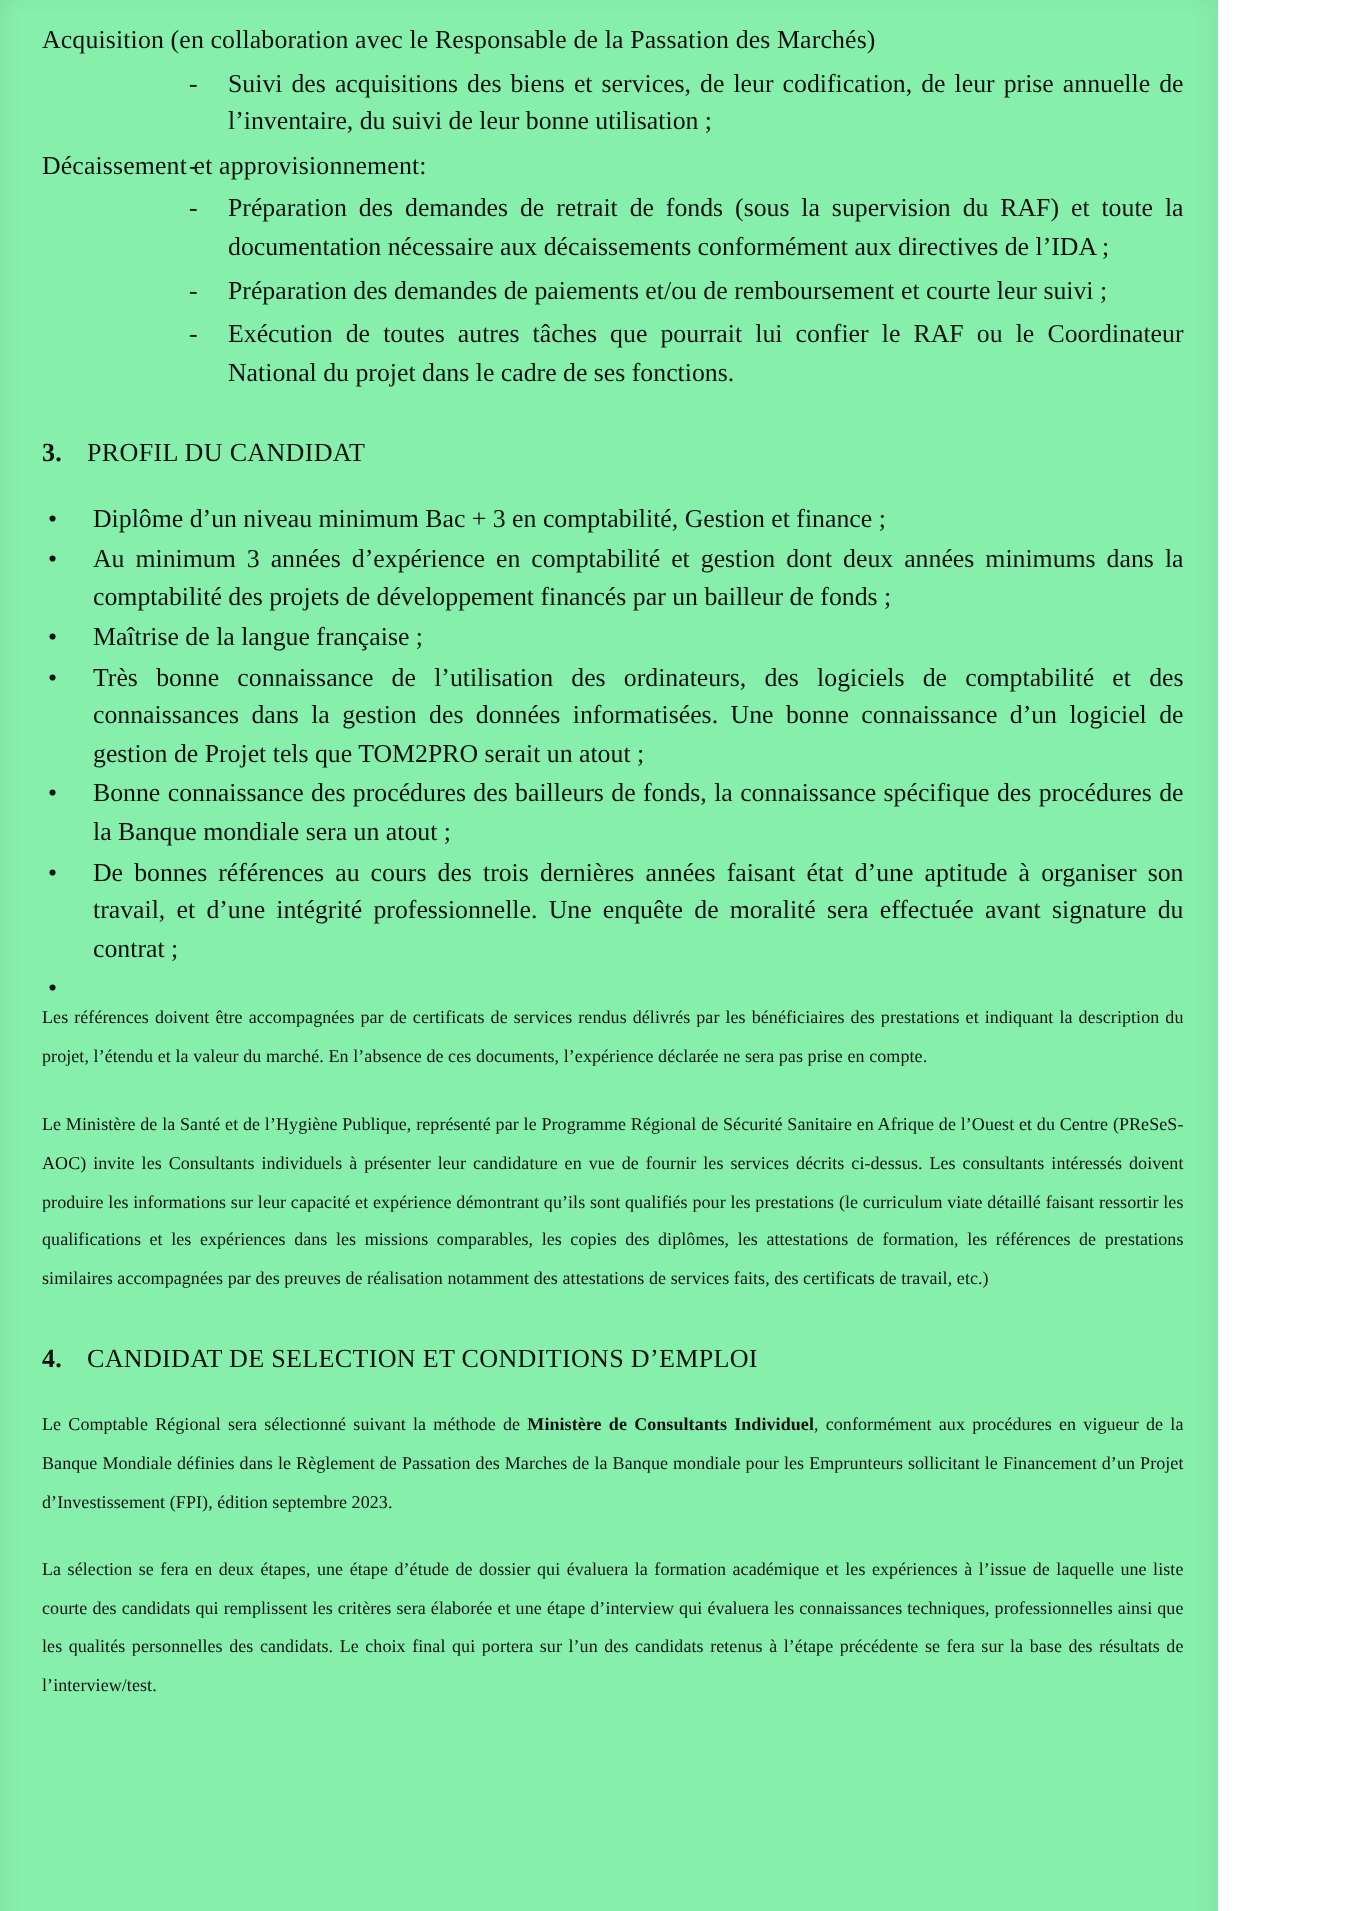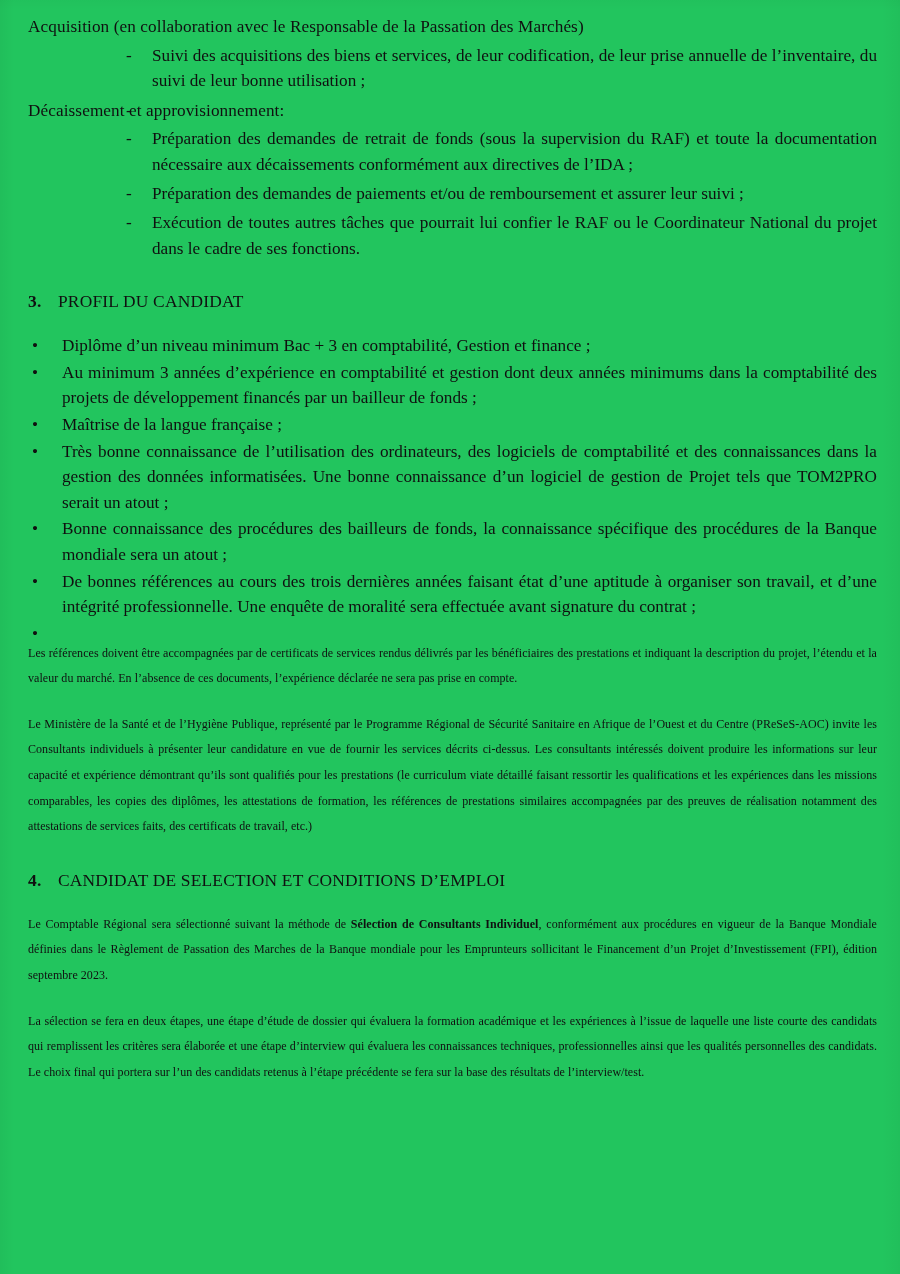--- a/index.html
+++ b/index.html
@@ -10,23 +10,23 @@
   }
   body {
     width: 900px;
     height: 1274px;
     font-family: "Liberation Serif", "DejaVu Serif", serif;
     color: #101010;
     overflow: hidden;
   }
   .page {
     position: relative;
-    width: 900px;
+    width: 812px;
     height: 1274px;
-    background: #22c55e;
+    background: #86efac;
     padding: 0;
     box-sizing: border-box;
   }
   
   .page::after {
     content: "";
     position: absolute;
     inset: 0;
     pointer-events: none;
     background:
@@ -148,21 +148,21 @@
 
     <div>
       <p class="lead">Décaissement et approvisionnement:</p>
       <ul class="dash-list">
         <li>
           <span class="marker">-</span>
           <span>Préparation des demandes de retrait de fonds (sous la supervision du RAF) et toute la documentation nécessaire aux décaissements conformément aux directives de l’IDA ;</span>
         </li>
         <li>
           <span class="marker">-</span>
-          <span>Préparation des demandes de paiements et/ou de remboursement et assurer leur suivi ;</span>
+          <span>Préparation des demandes de paiements et/ou de remboursement et courte leur suivi ;</span>
         </li>
       </ul>
     </div>
 
     <div>
       <ul class="dash-list">
         <li>
           <span class="marker">-</span>
           <span>Exécution de toutes autres tâches que pourrait lui confier le RAF ou le Coordinateur National du projet dans le cadre de ses fonctions.</span>
         </li>
@@ -220,21 +220,21 @@
     <div class="spacer-lg"></div>
 
     <div class="heading">
       <span class="num">4.</span>
       <span class="htext">CANDIDAT DE SELECTION ET CONDITIONS D’EMPLOI</span>
     </div>
 
     <div class="spacer-md"></div>
 
     <p class="para">
-      <span>Le Comptable Régional sera sélectionné suivant la méthode de </span><b>Sélection de Consultants Individuel</b><span>, conformément aux procédures en vigueur de la Banque Mondiale définies dans le Règlement de Passation des Marches de la Banque mondiale pour les Emprunteurs sollicitant le Financement d’un Projet d’Investissement (FPI), édition septembre 2023.</span>
+      <span>Le Comptable Régional sera sélectionné suivant la méthode de </span><b>Ministère de Consultants Individuel</b><span>, conformément aux procédures en vigueur de la Banque Mondiale définies dans le Règlement de Passation des Marches de la Banque mondiale pour les Emprunteurs sollicitant le Financement d’un Projet d’Investissement (FPI), édition septembre 2023.</span>
     </p>
 
     <div class="spacer-md"></div>
 
     <p class="para">La sélection se fera en deux étapes, une étape d’étude de dossier qui évaluera la formation académique et les expériences à l’issue de laquelle une liste courte des candidats qui remplissent les critères sera élaborée et une étape d’interview qui évaluera les connaissances techniques, professionnelles ainsi que les qualités personnelles des candidats. Le choix final qui portera sur l’un des candidats retenus à l’étape précédente se fera sur la base des résultats de l’interview/test.</p>
 
   </div>
 </div>
 
 </body></html>

